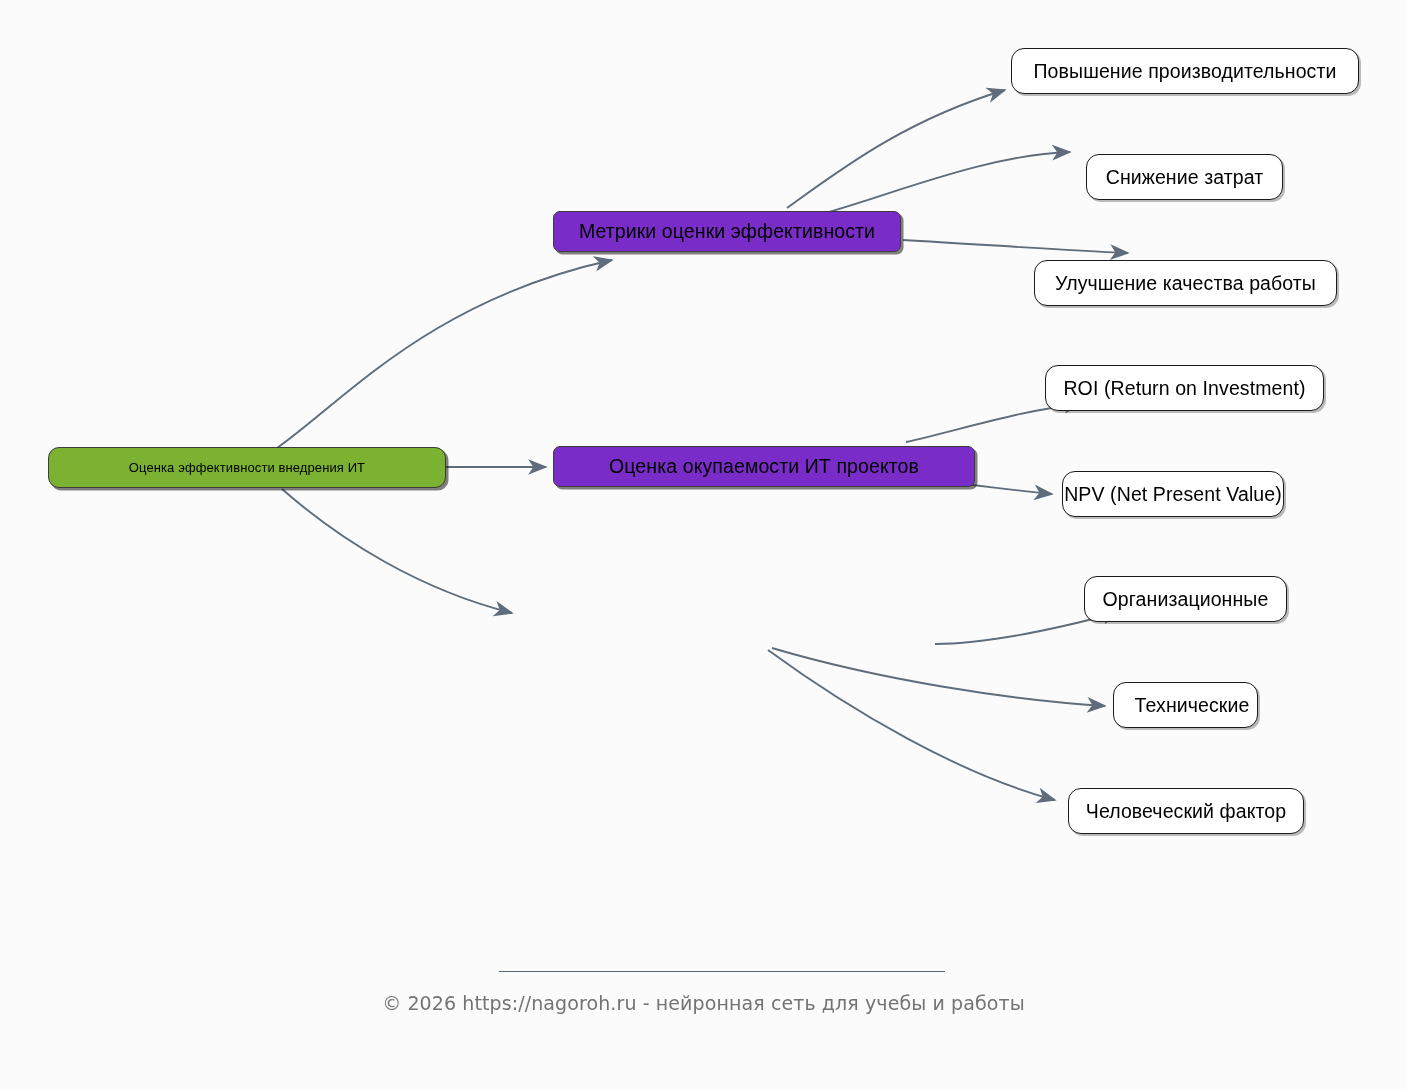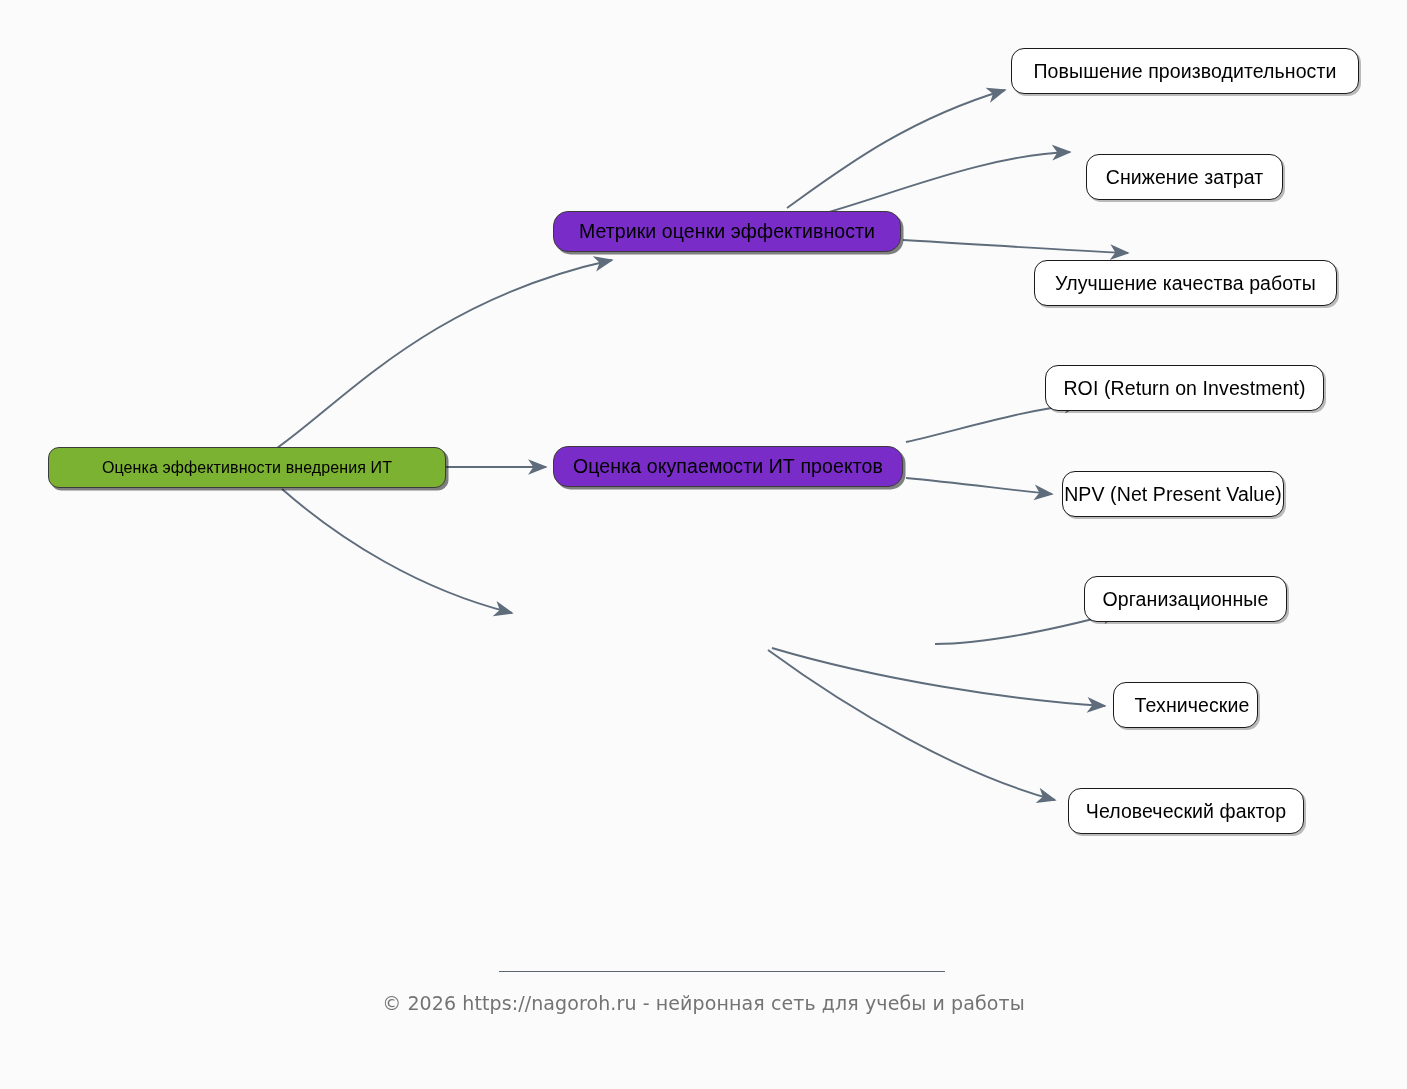--- a/index.html
+++ b/index.html
@@ -34,27 +34,27 @@
     justify-content: center;
     text-align: center;
     white-space: nowrap;
     color: #000000;
     letter-spacing: 0.1px;
   }
   .node-root {
     background: #7cb232;
     border: 1.4px solid #3b3b3b;
     border-radius: 11px;
-    font-size: 16px;
+    font-size: 13px;
     box-shadow: 2.5px 2.5px 0 rgba(25,25,25,0.55);
   }
   .node-branch {
     background: #7a2cc8;
     border: 1.4px solid #3b3b3b;
-    border-radius: 15px;
+    border-radius: 7px;
     font-size: 19.5px;
     box-shadow: 2.5px 2.5px 0 rgba(25,25,25,0.55);
   }
   .node-leaf {
     background: #ffffff;
     border: 1.7px solid #1a1a1a;
     border-radius: 13px;
     font-size: 19.5px;
     box-shadow: 2px 2px 0 rgba(35,35,35,0.30);
   }
@@ -121,21 +121,21 @@
       <path d="M 935,644 C 990,644 1060,628 1120,612"></path>
       <path d="M 772,648 C 880,680 1010,700 1105,706"></path>
       <path d="M 768,650 C 850,710 960,775 1055,800"></path>
     </g>
   </svg>
 
   <div class="node node-root" style="left:48px; top:447px; width:398px; height:41px;">Оценка эффективности внедрения ИТ</div>
 
   <div class="node node-branch" style="left:553px; top:211px; width:348px; height:41px;">Метрики оценки эффективности</div>
 
-  <div class="node node-branch" style="left:553px; top:446px; width:350px; height:41px;">Оценка окупаемости ИТ проектов</div>
+  <div class="node node-branch" style="left:553px; top:446px; width:422px; height:41px;">Оценка окупаемости ИТ проектов</div>
 
 
   <div class="node node-leaf" style="left:1011px; top:48px; width:348px; height:46px;">Повышение производительности</div>
 
   <div class="node node-leaf" style="left:1086px; top:154px; width:197px; height:46px;">Снижение затрат</div>
 
   <div class="node node-leaf" style="left:1034px; top:260px; width:303px; height:46px;">Улучшение качества работы</div>
 
   <div class="node node-leaf" style="left:1045px; top:365px; width:279px; height:46px;">ROI (Return on Investment)</div>
 

